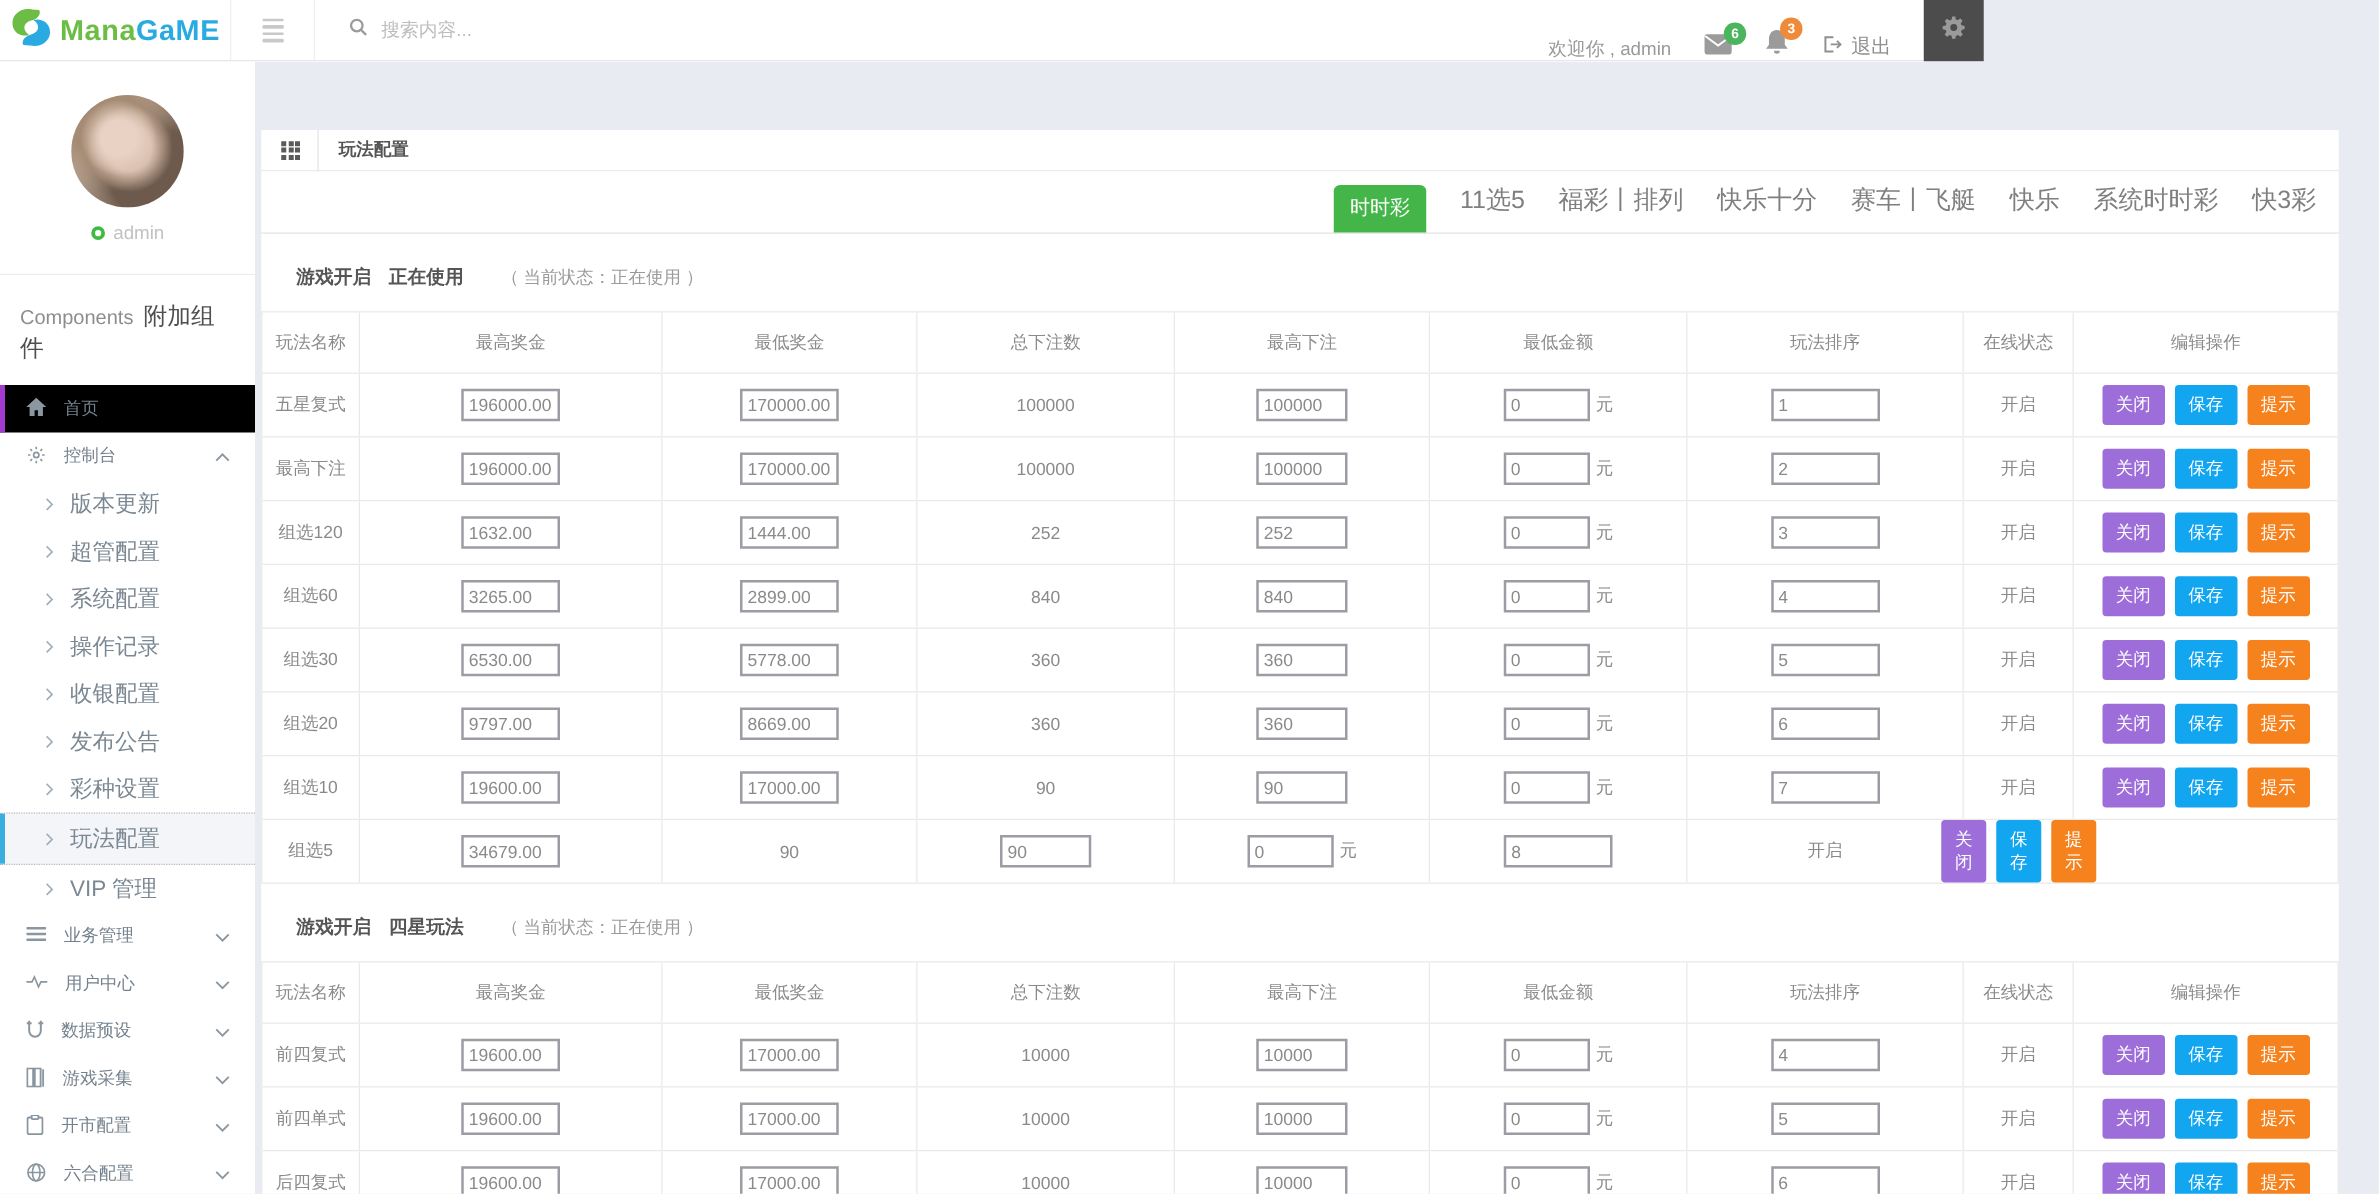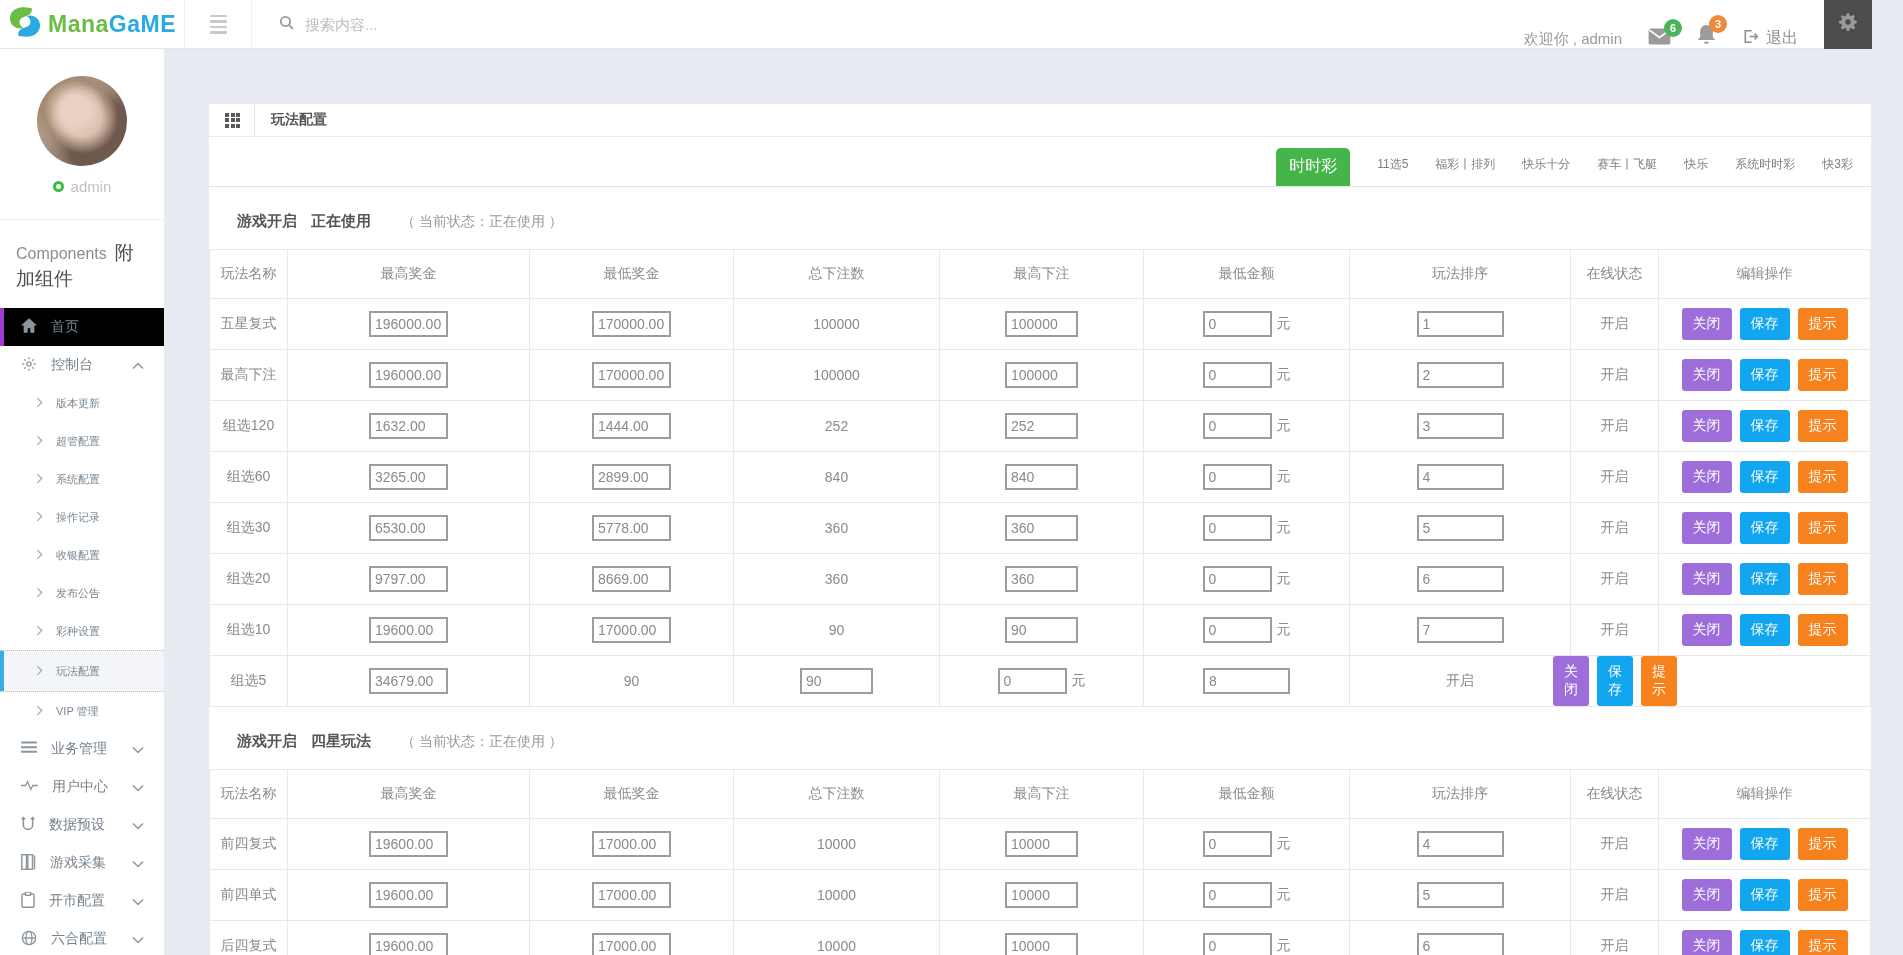--- a/index.html
+++ b/index.html
@@ -1,20 +1,20 @@
 <!DOCTYPE html>
 <html><head>
 <meta charset="utf-8">
 <style>
   * { box-sizing: border-box; margin: 0; padding: 0; }
   html,body { width:1903px; height:955px; overflow:hidden;
     font-family:"Liberation Sans","DejaVu Sans",sans-serif; background:#e9ebf2; }
 
   
-  .topbar { position:fixed; top:0; left:0; width:1872px; height:49px; background:#fff;
+  .topbar { position:fixed; top:0; left:0; width:1587px; height:49px; background:#fff;
     border-bottom:1px solid #e6e6e6; display:flex; align-items:center; z-index:10; }
   .logo-area { width:185px; height:100%; display:flex; align-items:center; justify-content:center;
     border-right:1px solid #efefef; gap:6px; }
   .logo-text { font-size:23px; font-weight:bold; letter-spacing:.5px; }
   .logo-mana { color:#6cbd45; } .logo-game { color:#29abe2; }
   .menu-toggle { width:67px; height:100%; display:flex; flex-direction:column; gap:3px;
     align-items:center; justify-content:center; border-right:1px solid #efefef; cursor:pointer; }
   .menu-toggle i { display:block; width:17px; height:2.5px; background:#c9c9c9; border-radius:1px; }
   .search { display:flex; align-items:center; margin-left:26px; gap:10px; flex:0 0 auto; }
   .search input { border:none; outline:none; font-size:15px; width:420px; color:#666;
@@ -25,21 +25,21 @@
   .icon-badge { position:relative; cursor:pointer; }
   .badge { position:absolute; top:-9px; right:-11px; min-width:18px; height:18px; border-radius:9px;
     color:#fff; font-size:11px; font-weight:bold; display:flex; align-items:center; justify-content:center;
     padding:0 4px; }
   .badge.green { background:#4db45e; } .badge.orange { background:#ef8a3a; }
   .logout { display:flex; align-items:center; gap:6px; color:#8f8f8f; font-size:16px; cursor:pointer; }
   .gearbox { width:48px; height:49px; background:#4c4c4c; display:flex; align-items:center;
     justify-content:center; cursor:pointer; }
 
   
-  .sidebar { position:fixed; left:0; top:49px; bottom:0; width:164px; background:#fff; z-index:5; }
+  .sidebar { position:fixed; left:0; top:49px; bottom:0; width:204px; background:#fff; z-index:5; }
   .avatar { width:90px; height:90px; border-radius:50%; margin:27px auto 12px auto;
     background:
       radial-gradient(circle at 42% 38%, #e9d2c4 0 18%, rgba(233,210,196,0) 40%),
       radial-gradient(circle at 52% 48%, #d9bfae 0 26%, rgba(217,191,174,0) 52%),
       radial-gradient(circle at 30% 25%, #a58b74 0 30%, rgba(165,139,116,0) 60%),
       radial-gradient(circle at 75% 70%, #6e5a4c 0 40%, rgba(110,90,76,0) 70%),
       radial-gradient(circle at 50% 50%, #c8b3a2 0 60%, #8a766a 100%); }
   .user-row { display:flex; align-items:center; justify-content:center; gap:7px; }
   .status-ring { width:11px; height:11px; border:3px solid #3fbb3f; border-radius:50%; }
   .username { color:#c2c2c2; font-size:15px; }
@@ -47,36 +47,36 @@
   .components { padding:20px 16px 12px 16px; }
   .components-title { color:#8d8d8d; font-size:16px; }
   .components-sub { color:#4f4f4f; font-size:19px; margin-left:8px; }
   .menu { margin-top:4px; }
   .mitem { height:38px; display:flex; align-items:center; padding-left:21px; gap:14px;
     color:#75828e; font-size:14px; position:relative; cursor:pointer; }
   .mitem .chev { margin-left:auto; margin-right:20px; }
   .mitem.home-active { background:#000000; }
   .mitem.home-active::before { content:""; position:absolute; left:0; top:0; bottom:0; width:4px; background:#a43bd1; }
   .sitem { height:38px; display:flex; align-items:center; padding-left:36px; gap:13px;
-    color:#7b8893; font-size:11px; position:relative; cursor:pointer; }
+    color:#7b8893; font-size:18px; position:relative; cursor:pointer; }
   .sitem.active { background:#f3f5f8; border-top:1px dotted #bcbcbc; border-bottom:1px dotted #bcbcbc;
     height:42px; }
   .sitem.active::before { content:""; position:absolute; left:0; top:0; bottom:0; width:4px; background:#3aaede; }
 
   
   .main { position:absolute; left:185px; top:49px; right:0; bottom:0; overflow:hidden; }
   .panel { margin:55px 32px 0 24px; background:#fff; min-height:900px; }
   .panel-header { height:33px; border-bottom:1px solid #ebebeb; display:flex; align-items:center; }
   .grid-icon { margin-left:16px; display:grid; grid-template-columns:repeat(3,4px); grid-gap:1.5px; }
   .grid-icon i { width:4px; height:4px; background:#5a5a5a; }
   .ph-divider { width:1px; height:33px; background:#e4e4e4; margin:0 16px 0 14px; }
   .panel-title { font-size:14px; font-weight:bold; color:#555; }
   .tabstrip { height:50px; border-bottom:1px solid #e3e3e3; position:relative; }
   .tabs { position:absolute; right:18px; bottom:0; display:flex; align-items:flex-end; gap:27px; }
-  .tab { font-size:12px; color:#7f7f7f; padding-bottom:13px; cursor:pointer; white-space:nowrap; }
+  .tab { font-size:20px; color:#7f7f7f; padding-bottom:13px; cursor:pointer; white-space:nowrap; }
   .tab.active { background:#44b549; color:#fff; border-radius:5px 5px 0 0; padding:8px 13px 9px 13px;
     margin-bottom:0; font-size:16px; }
 
   .section-heading { margin:22px 0 0 28px; height:22px; display:flex; align-items:flex-end; }
   .sh-prefix, .sh-name { font-size:15px; font-weight:bold; color:#555; }
   .sh-name { margin-left:14px; }
   .sh-status { font-size:14px; color:#9a9a9a; margin-left:30px; }
   .table { margin-top:18px; border:1px solid #e9e9e9; border-bottom:none; }
   .tr { display:grid; grid-template-columns:78px 242px 204px 206px 204px 206px 221px 88px auto;
     border-bottom:1px solid #e9e9e9; }

